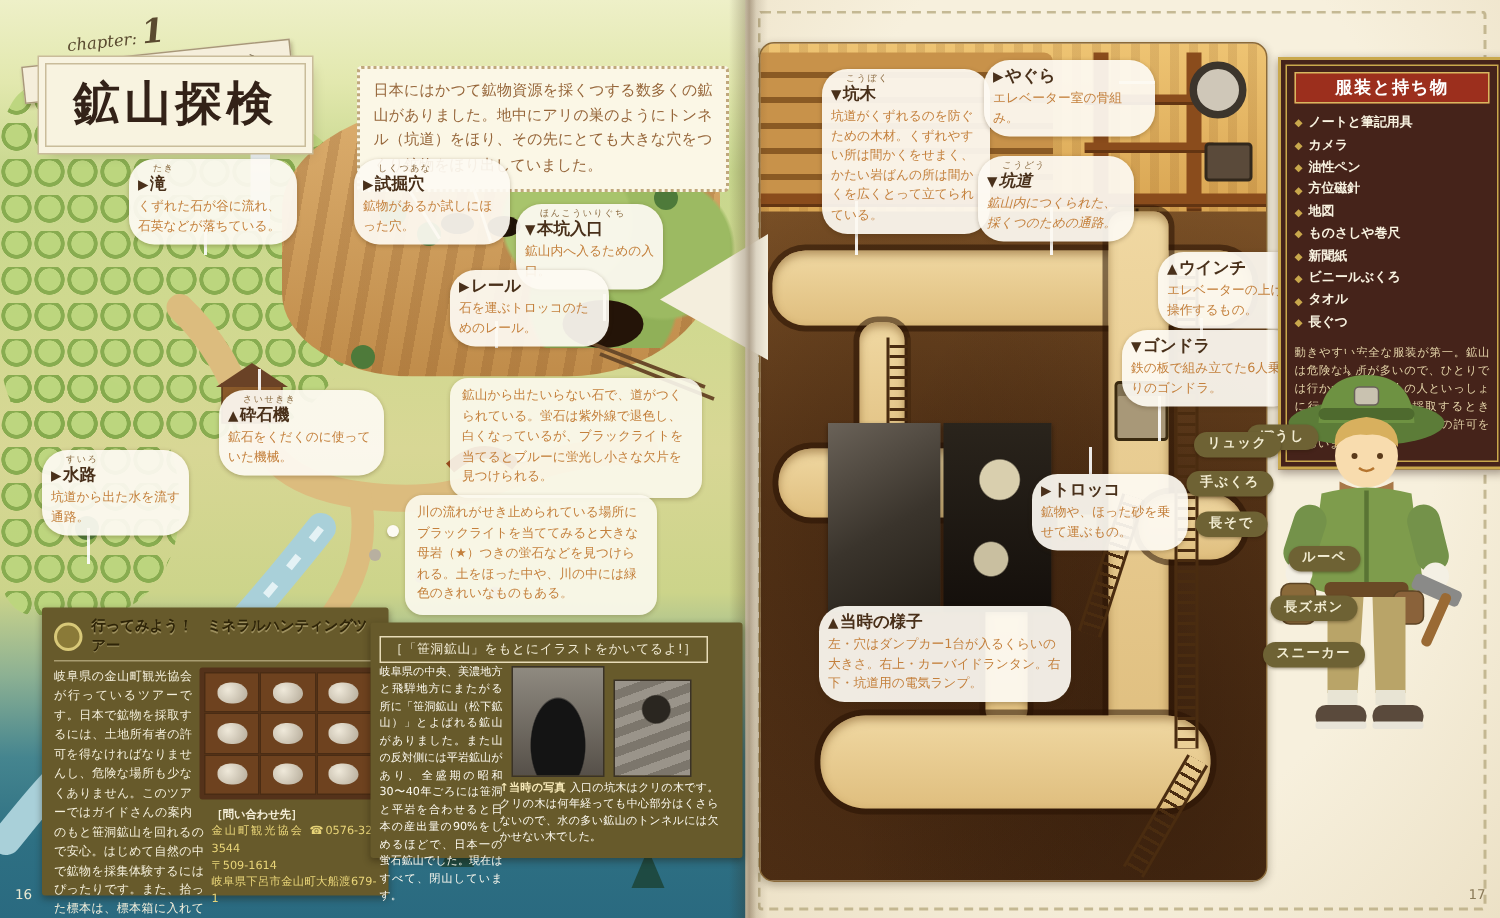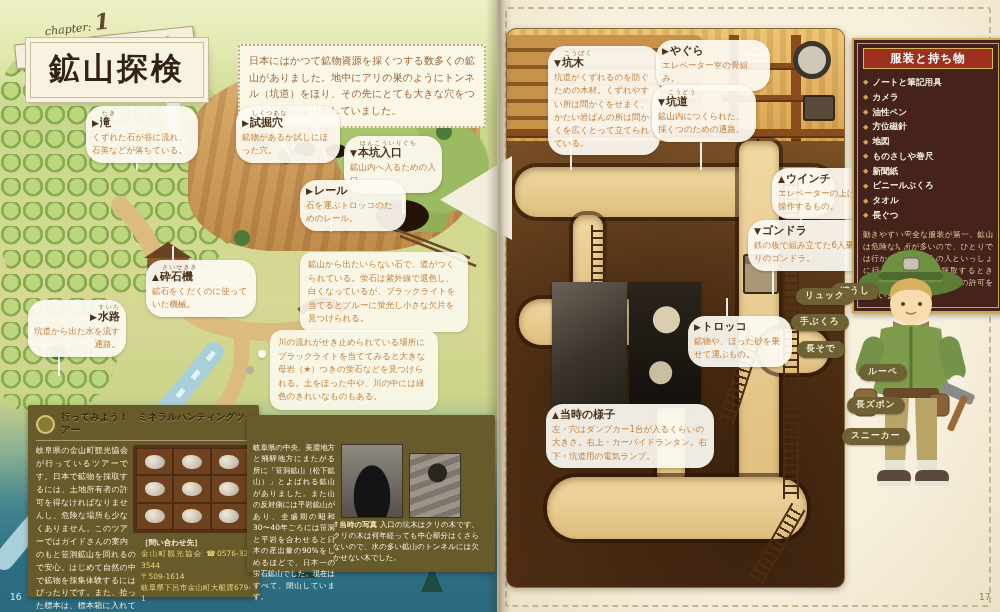--- a/index.html
+++ b/index.html
@@ -251,21 +251,21 @@
   <div class="callout" style="left:344px;top:136px;width:86px;">
     <div class="ruby">ほんこういりぐち</div>
     <div class="term"><span class="marker">▼</span><span>本坑入口</span></div>
     <div class="desc">鉱山内へ入るための入口。</div>
   </div>
   <div class="callout" style="left:300px;top:180px;width:94px;">
 
     <div class="term"><span class="marker">▶</span><span>レール</span></div>
     <div class="desc">石を運ぶトロッコのためのレール。</div>
   </div>
-  <div class="callout" style="left:28px;top:300px;width:86px;text-align:right;">
+  <div class="callout" style="left:28px;top:300px;width:86px;">
     <div class="ruby">すいろ</div>
     <div class="term"><span class="marker">▶</span><span>水路</span></div>
     <div class="desc">坑道から出た水を流す通路。</div>
   </div>
   <div class="callout" style="left:146px;top:260px;width:98px;">
     <div class="ruby">さいせきき</div>
     <div class="term"><span class="marker">▲</span><span>砕石機</span></div>
     <div class="desc">鉱石をくだくのに使っていた機械。</div>
   </div>
 
@@ -305,20 +305,21 @@
         <span>☎0576-32-3544</span><br>
         <span>〒509-1614</span><br>
         <span>岐阜県下呂市金山町大船渡679-1</span><br>
         
       </span>
       <span>岐阜県の金山町観光協会が行っているツアーです。日本で鉱物を採取するには、土地所有者の許可を得なければなりませんし、危険な場所も少なくありません。このツアーではガイドさんの案内のもと笹洞鉱山を回れるので安心。はじめて自然の中で鉱物を採集体験するにはぴったりです。また、拾った標本は、標本箱に入れて持ち帰ることもできます。危険な場所が多いので、必ず観光協会へ問い合わせツアーに参加しよう。</span>
     </div>
   </div>
 
   <div class="infobox sasa">
+    <span class="sasa-head">［「笹洞鉱山」をもとにイラストをかいてるよ!］</span>
     <div class="sasa-body">岐阜県の中央、美濃地方と飛騨地方にまたがる所に「笹洞鉱山（松下鉱山）」とよばれる鉱山がありました。また山の反対側には平岩鉱山があり、全盛期の昭和30〜40年ごろには笹洞と平岩を合わせると日本の産出量の90%をしめるほどで、日本一の蛍石鉱山でした。現在はすべて、閉山しています。</div>
     <div class="photo-a"></div>
     <div class="photo-b"></div>
     <div class="sasa-cap">
       <span class="capt">↑当時の写真</span>
       <span>入口の坑木はクリの木です。クリの木は何年経っても中心部分はくさらないので、水の多い鉱山のトンネルには欠かせない木でした。</span>
     </div>
   </div>
 
   <div class="pagenum pn-left">16</div>
@@ -365,21 +366,21 @@
   <div class="callout" style="left:548px;top:46px;width:100px;">
     <div class="ruby">こうぼく</div>
     <div class="term"><span class="marker">▼</span><span>坑木</span></div>
     <div class="desc">坑道がくずれるのを防ぐための木材。くずれやすい所は間かくをせまく、かたい岩ばんの所は間かくを広くとって立てられている。</div>
   </div>
   <div class="callout" style="left:656px;top:40px;width:102px;">
 
     <div class="term"><span class="marker">▶</span><span>やぐら</span></div>
     <div class="desc">エレベーター室の骨組み。</div>
   </div>
-  <div class="callout" style="left:652px;top:85px;width:92px;">
+  <div class="callout" style="left:652px;top:104px;width:92px;font-style:italic;">
     <div class="ruby">こうどう</div>
     <div class="term"><span class="marker">▼</span><span>坑道</span></div>
     <div class="desc">鉱山内につくられた、採くつのための通路。</div>
   </div>
   <div class="callout" style="left:772px;top:168px;width:106px;">
 
     <div class="term"><span class="marker">▲</span><span>ウインチ</span></div>
     <div class="desc">エレベーターの上げ下げを操作するもの。</div>
   </div>
   <div class="callout" style="left:748px;top:220px;width:106px;">

